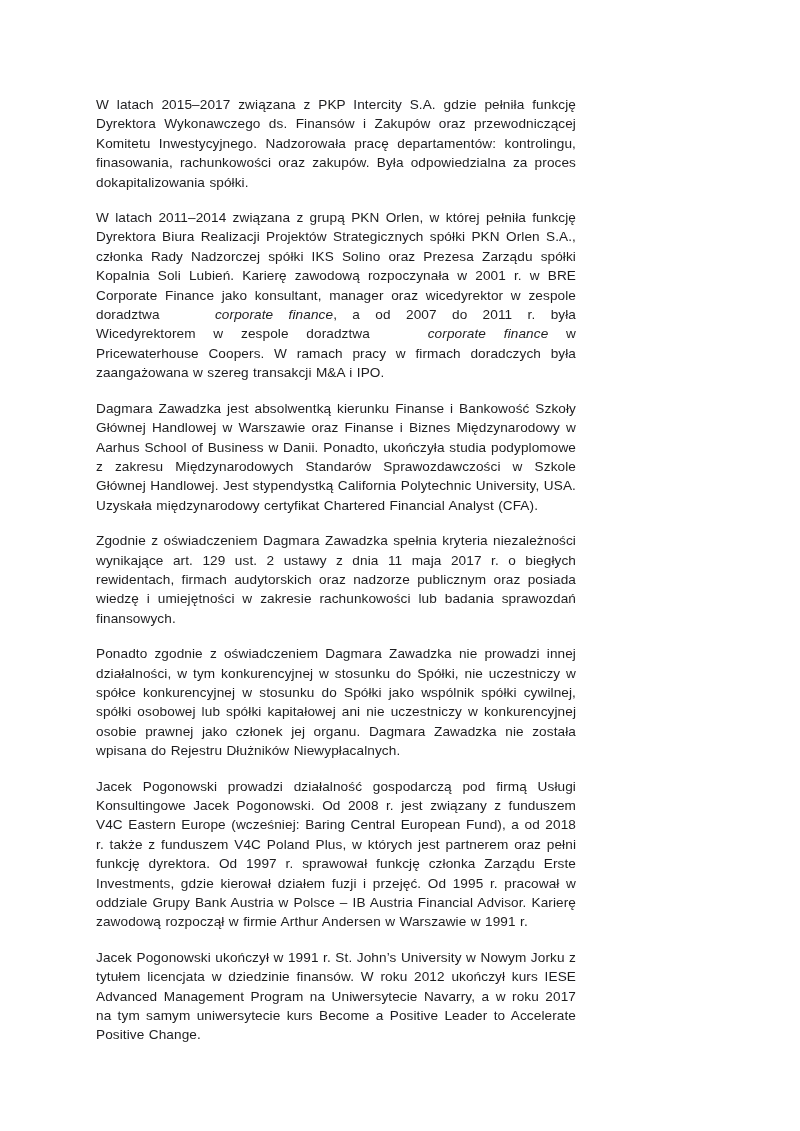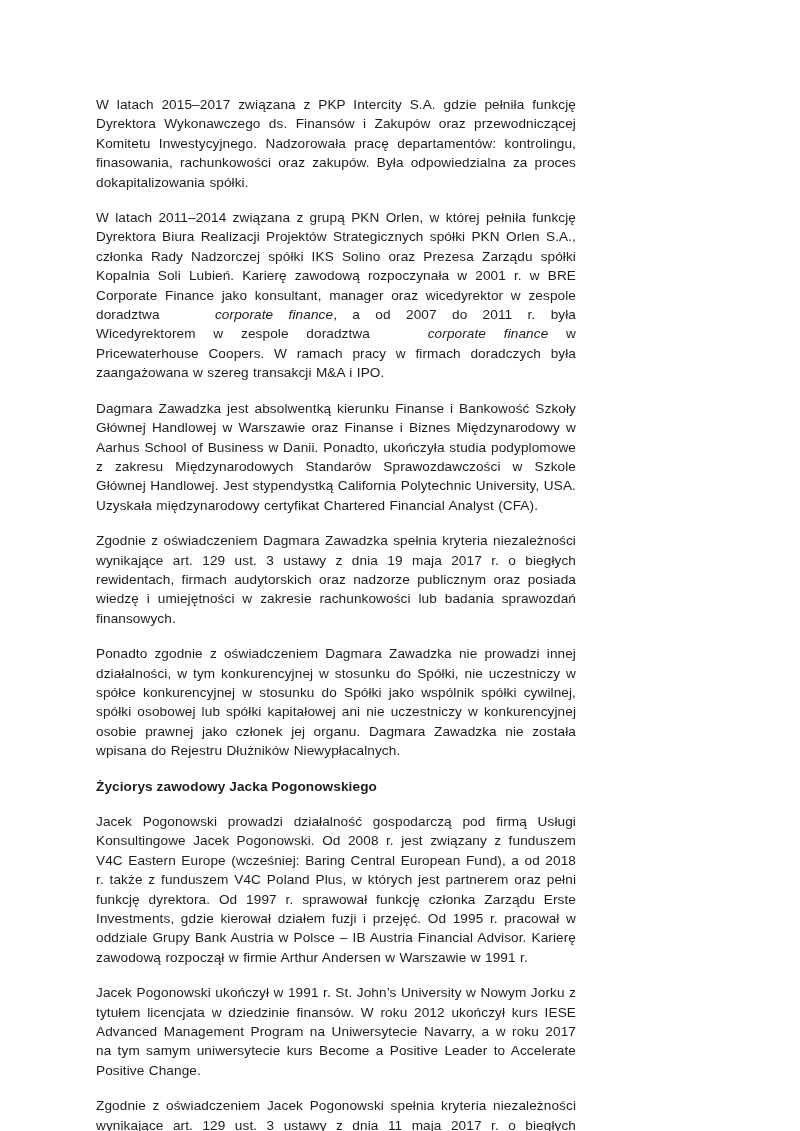--- a/index.html
+++ b/index.html
@@ -39,25 +39,23 @@
 <body>
 
 <div class="page">
 
   <p class="para"><span>W latach 2015–2017 związana z PKP Intercity S.A. gdzie pełniła funkcję Dyrektora Wykonawczego ds. Finansów i Zakupów oraz przewodniczącej Komitetu Inwestycyjnego. Nadzorowała pracę departamentów: kontrolingu, finasowania, rachunkowości oraz zakupów. Była odpowiedzialna za proces dokapitalizowania spółki.</span></p>
 
   <p class="para"><span>W latach 2011–2014 związana z grupą PKN Orlen, w której pełniła funkcję Dyrektora Biura Realizacji Projektów Strategicznych spółki PKN Orlen S.A., członka Rady Nadzorczej spółki IKS Solino oraz Prezesa Zarządu spółki Kopalnia Soli Lubień. Karierę zawodową rozpoczynała w 2001 r. w BRE Corporate Finance jako konsultant, manager oraz wicedyrektor w zespole doradztwa </span><span class="italic">corporate finance</span><span>, a od 2007 do 2011 r. była Wicedyrektorem w zespole doradztwa </span><span class="italic">corporate finance</span><span> w Pricewaterhouse Coopers. W ramach pracy w firmach doradczych była zaangażowana w szereg transakcji M&amp;A i IPO.</span></p>
 
   <p class="para"><span>Dagmara Zawadzka jest absolwentką kierunku Finanse i Bankowość Szkoły Głównej Handlowej w Warszawie oraz Finanse i Biznes Międzynarodowy w Aarhus School of Business w Danii. Ponadto, ukończyła studia podyplomowe z zakresu Międzynarodowych Standarów Sprawozdawczości w Szkole Głównej Handlowej. Jest stypendystką California Polytechnic University, USA. Uzyskała międzynarodowy certyfikat Chartered Financial Analyst (CFA).</span></p>
 
-  <p class="para"><span>Zgodnie z oświadczeniem Dagmara Zawadzka spełnia kryteria niezależności wynikające art. 129 ust. 3 ustawy z dnia 19 maja 2017 r. o biegłych rewidentach, firmach audytorskich oraz nadzorze publicznym oraz posiada wiedzę i umiejętności w zakresie rachunkowości lub badania sprawozdań finansowych.</span></p>
+  <p class="para"><span>Zgodnie z oświadczeniem Dagmara Zawadzka spełnia kryteria niezależności wynikające art. 129 ust. 2 ustawy z dnia 11 maja 2017 r. o biegłych rewidentach, firmach audytorskich oraz nadzorze publicznym oraz posiada wiedzę i umiejętności w zakresie rachunkowości lub badania sprawozdań finansowych.</span></p>
 
   <p class="para"><span>Ponadto zgodnie z oświadczeniem Dagmara Zawadzka nie prowadzi innej działalności, w tym konkurencyjnej w stosunku do Spółki, nie uczestniczy w spółce konkurencyjnej w stosunku do Spółki jako wspólnik spółki cywilnej, spółki osobowej lub spółki kapitałowej ani nie uczestniczy w konkurencyjnej osobie prawnej jako członek jej organu. Dagmara Zawadzka nie została wpisana do Rejestru Dłużników Niewypłacalnych.</span></p>
 
-  <h2 class="heading">Życiorys zawodowy Jacka Pogonowskiego</h2>
 
   <p class="para"><span>Jacek Pogonowski prowadzi działalność gospodarczą pod firmą Usługi Konsultingowe Jacek Pogonowski. Od 2008 r. jest związany z funduszem V4C Eastern Europe (wcześniej: Baring Central European Fund), a od 2018 r. także z funduszem V4C Poland Plus, w których jest partnerem oraz pełni funkcję dyrektora. Od 1997 r. sprawował funkcję członka Zarządu Erste Investments, gdzie kierował działem fuzji i przejęć. Od 1995 r. pracował w oddziale Grupy Bank Austria w Polsce – IB Austria Financial Advisor. Karierę zawodową rozpoczął w firmie Arthur Andersen w Warszawie w 1991 r.</span></p>
 
   <p class="para"><span>Jacek Pogonowski ukończył w 1991 r. St. John’s University w Nowym Jorku z tytułem licencjata w dziedzinie finansów. W roku 2012 ukończył kurs IESE Advanced Management Program na Uniwersytecie Navarry, a w roku 2017 na tym samym uniwersytecie kurs Become a Positive Leader to Accelerate Positive Change.</span></p>
 
-  <p class="para"><span>Zgodnie z oświadczeniem Jacek Pogonowski spełnia kryteria niezależności wynikające art. 129 ust. 3 ustawy z dnia 11 maja 2017 r. o biegłych rewidentach, firmach audytorskich oraz nadzorze publicznym.</span></p>
 
 </div>
 
 </body></html>

